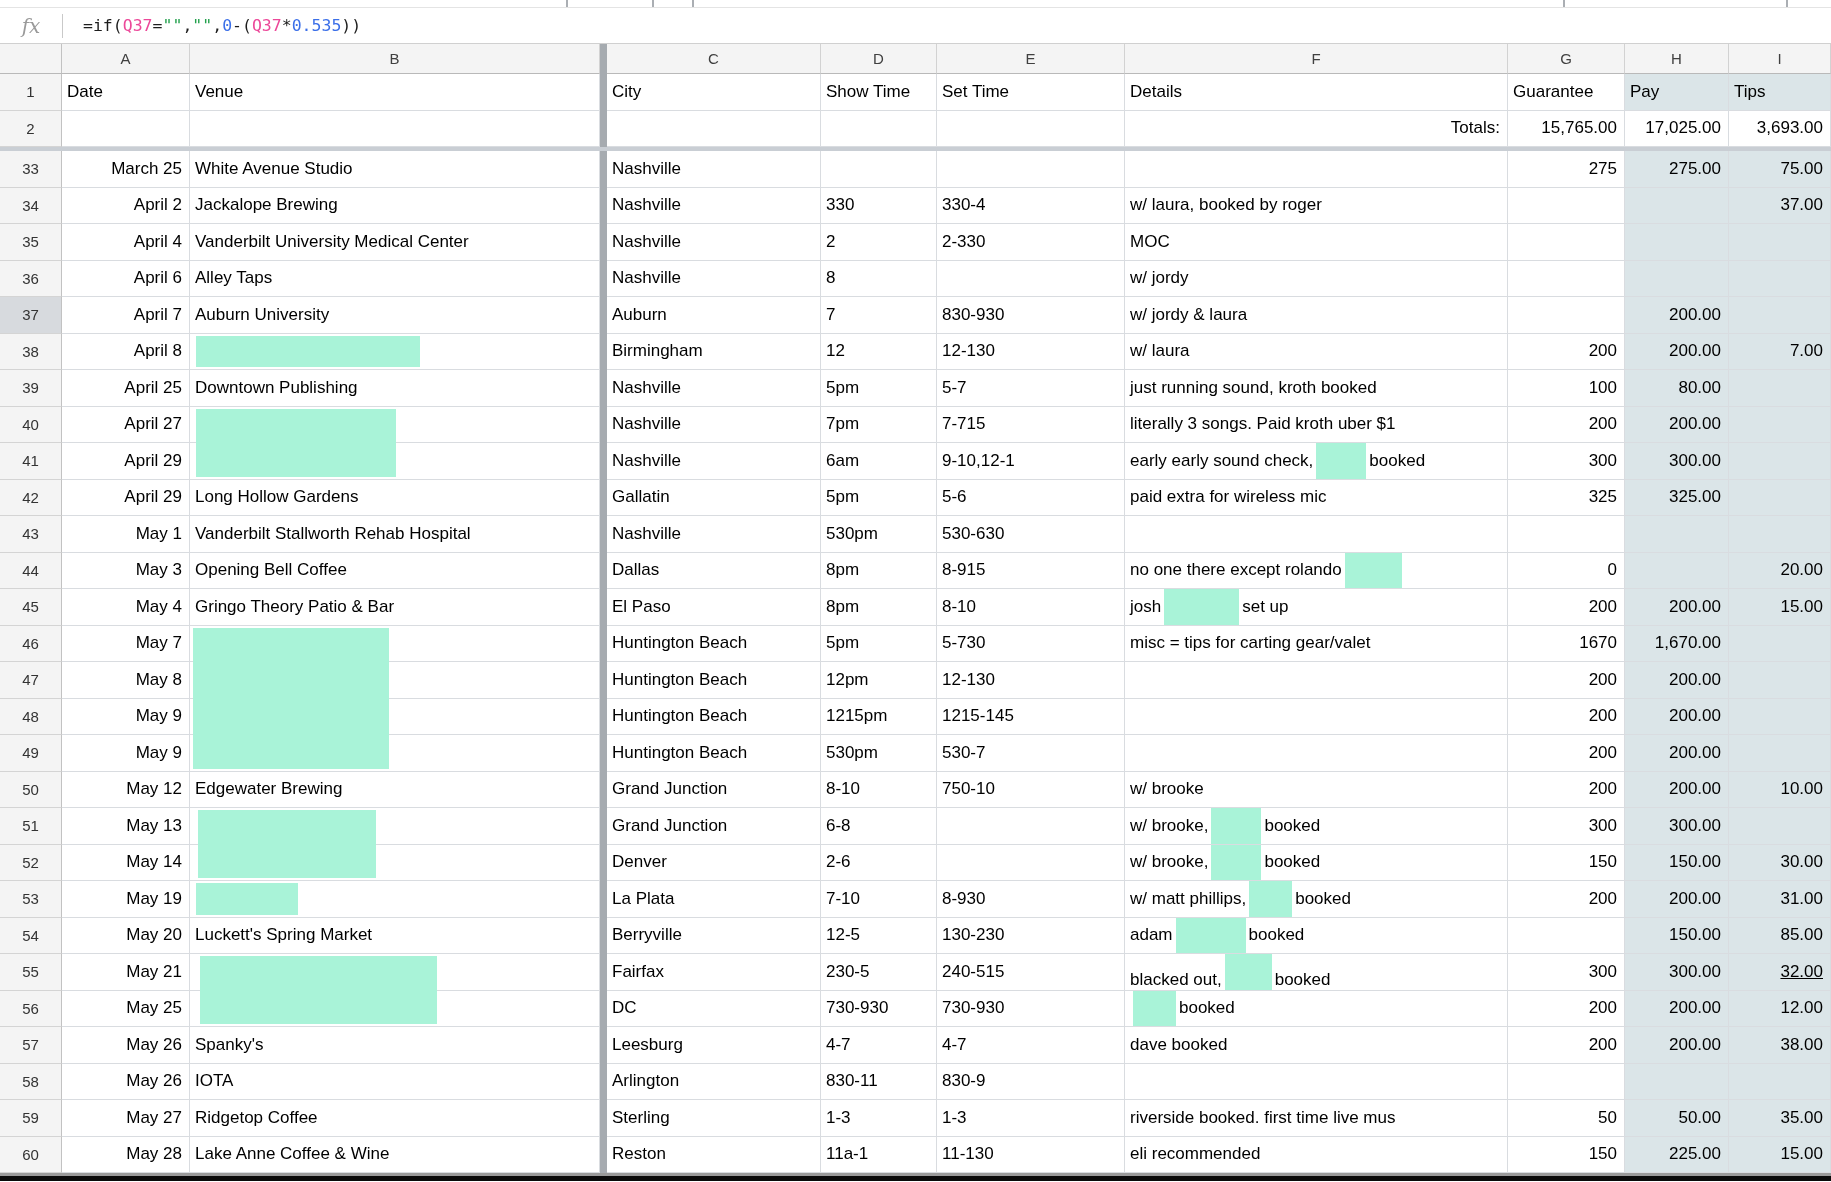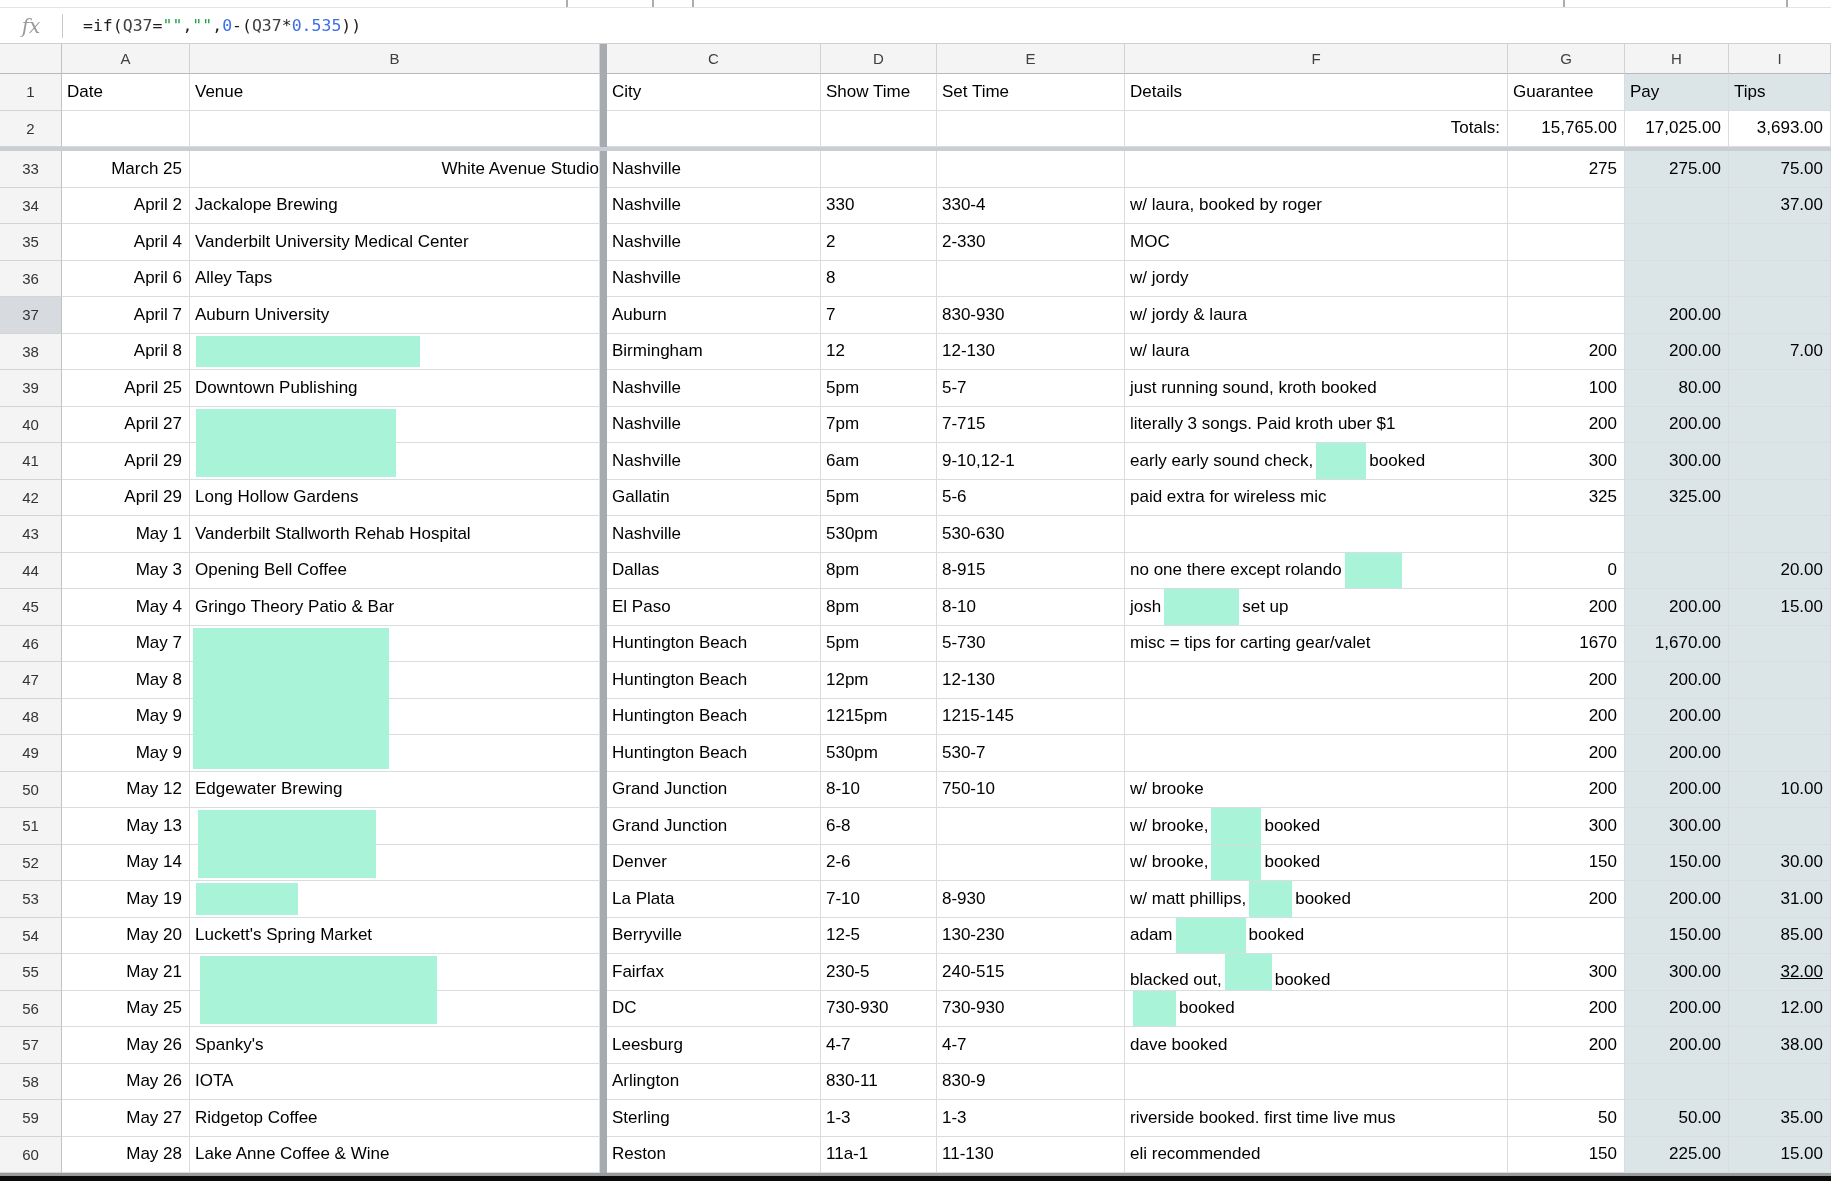--- a/index.html
+++ b/index.html
@@ -10,21 +10,21 @@
   }
   
   .top-strip { position:relative; height:8px; background:#fff; border-bottom:1px solid #e4e4e4; }
   .top-tick { position:absolute; top:0; width:2px; height:7px; background:#aaaeb3; }
   
   .formula-bar { position:relative; height:35px; background:#fff; display:flex; align-items:center; }
   .fx-icon { width:62px; text-align:center; font-family:"DejaVu Serif", serif; font-style:italic; font-size:20px; color:#9a9a9a; }
   .fbar-sep { width:1px; height:24px; background:#c9c9c9; margin-right:20px; }
   .formula-input { font-family:"DejaVu Sans Mono", monospace; font-size:16.5px; white-space:pre; letter-spacing:0; }
   .tok-plain { color:#1d1d1d; }
-  .tok-range { color:#404040; }
+  .tok-range { color:#ec4899; }
   .tok-string { color:#23a14d; }
   .tok-number { color:#3b6fe8; }
   
   .col-headers { display:flex; height:31px; border-top:1px solid #d0d0d0; }
   .col-head-cell {
     height:100%; background:#f4f4f4; border-right:1px solid #d2d2d2; border-bottom:1px solid #b9b9b9;
     display:flex; align-items:center; justify-content:center;
     font-size:15px; color:#404040;
   }
   .corner-cell { background:#f4f4f4; border-right:1px solid #c2c2c2; border-bottom:1px solid #b9b9b9; }
@@ -113,21 +113,21 @@
         <div class="cell right" style="width: 102px; flex: 0 0 102px;"><span>3,693.00</span></div>
       </div>
     </div>
 
   <div class="freeze-band"></div>
 
   <div class="body-wrap" id="body">
       <div class="grid-row">
         <div class="rownum-cell" style="width: 62px; flex: 0 0 62px;">33</div>
         <div class="cell right" style="width: 128px; flex: 0 0 128px;"><span>March 25</span></div>
-        <div class="cell left" style="width: 410px; flex: 0 0 410px; justify-content: flex-end;"><span>White Avenue Studio</span></div>
+        <div class="cell left" style="width: 410px; flex: 0 0 410px;"><span>White Avenue Studio</span></div>
         <div class="vdiv" style="width: 7px; flex: 0 0 7px;"></div>
         <div class="cell left" style="width: 214px; flex: 0 0 214px;"><span>Nashville</span></div>
         <div class="cell left" style="width: 116px; flex: 0 0 116px;"></div>
         <div class="cell left" style="width: 188px; flex: 0 0 188px;"></div>
         <div class="cell left" style="width: 383px; flex: 0 0 383px;"></div>
         <div class="cell right" style="width: 117px; flex: 0 0 117px;"><span>275</span></div>
         <div class="cell right fill" style="width: 104px; flex: 0 0 104px;"><span>275.00</span></div>
         <div class="cell right fill" style="width: 102px; flex: 0 0 102px;"><span>75.00</span></div>
       </div>
       <div class="grid-row">

